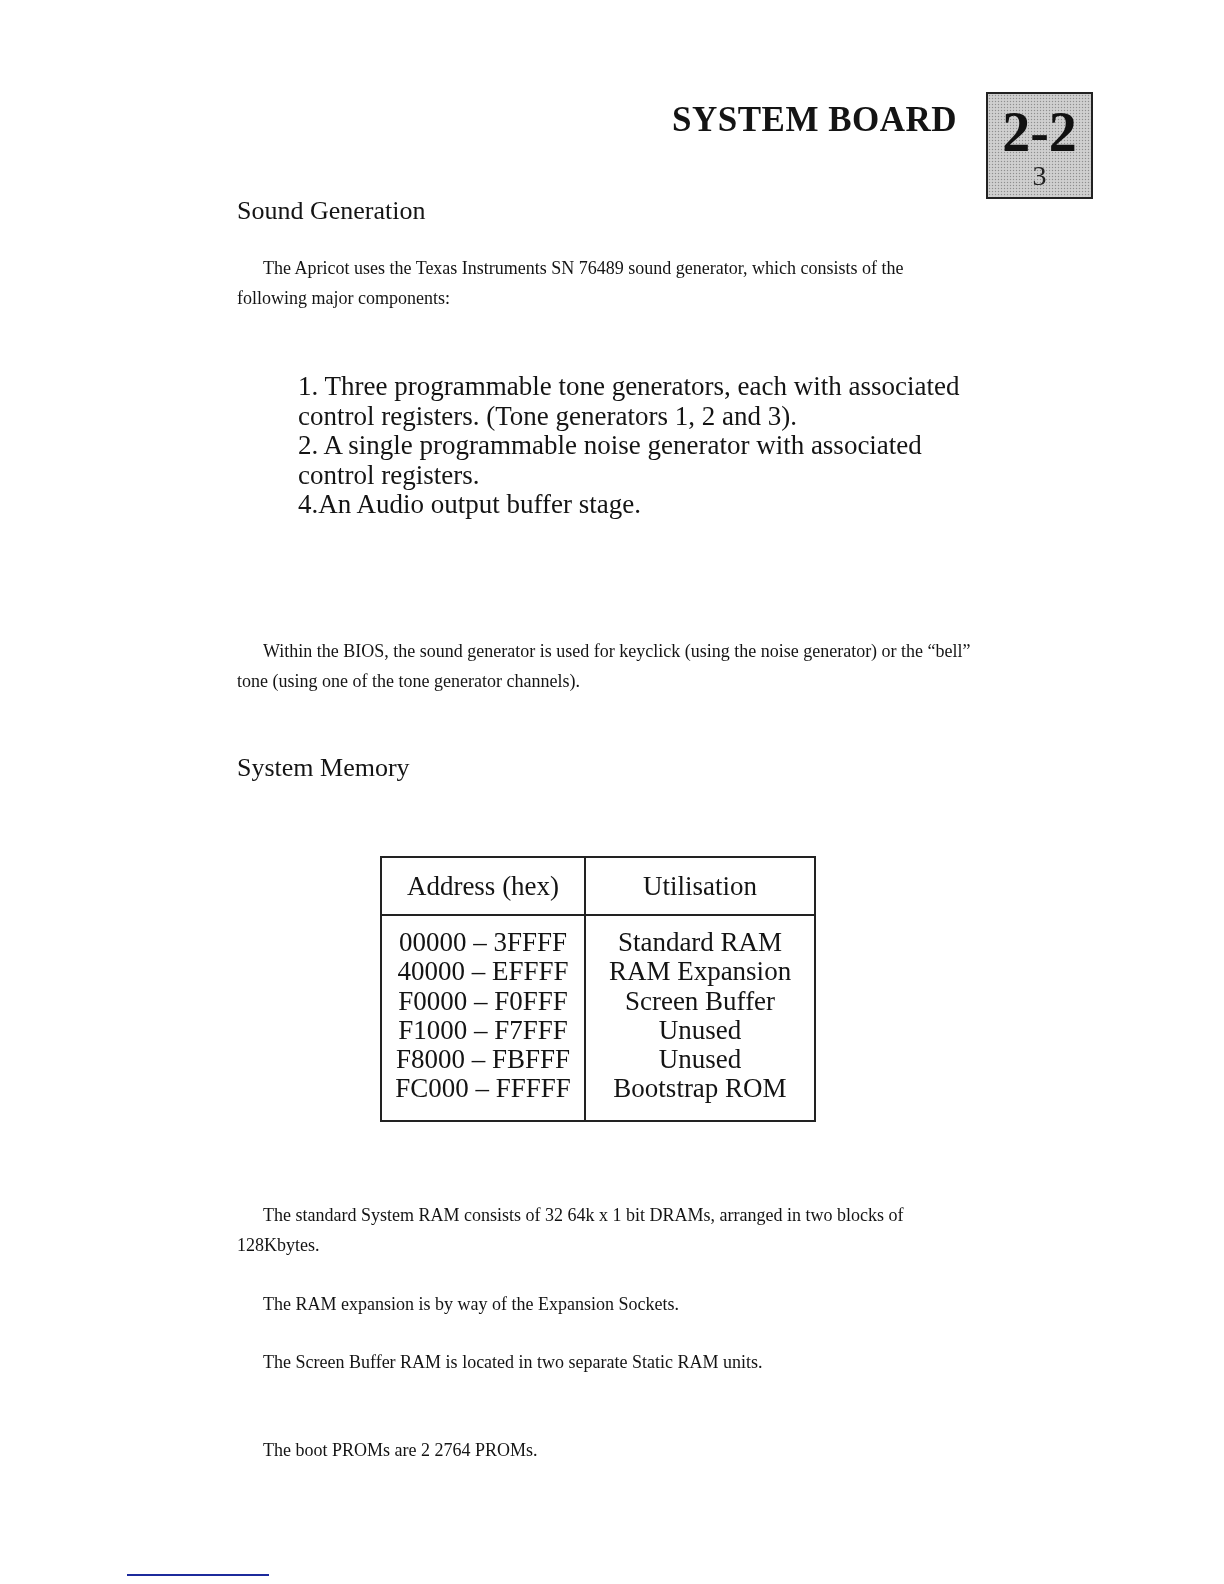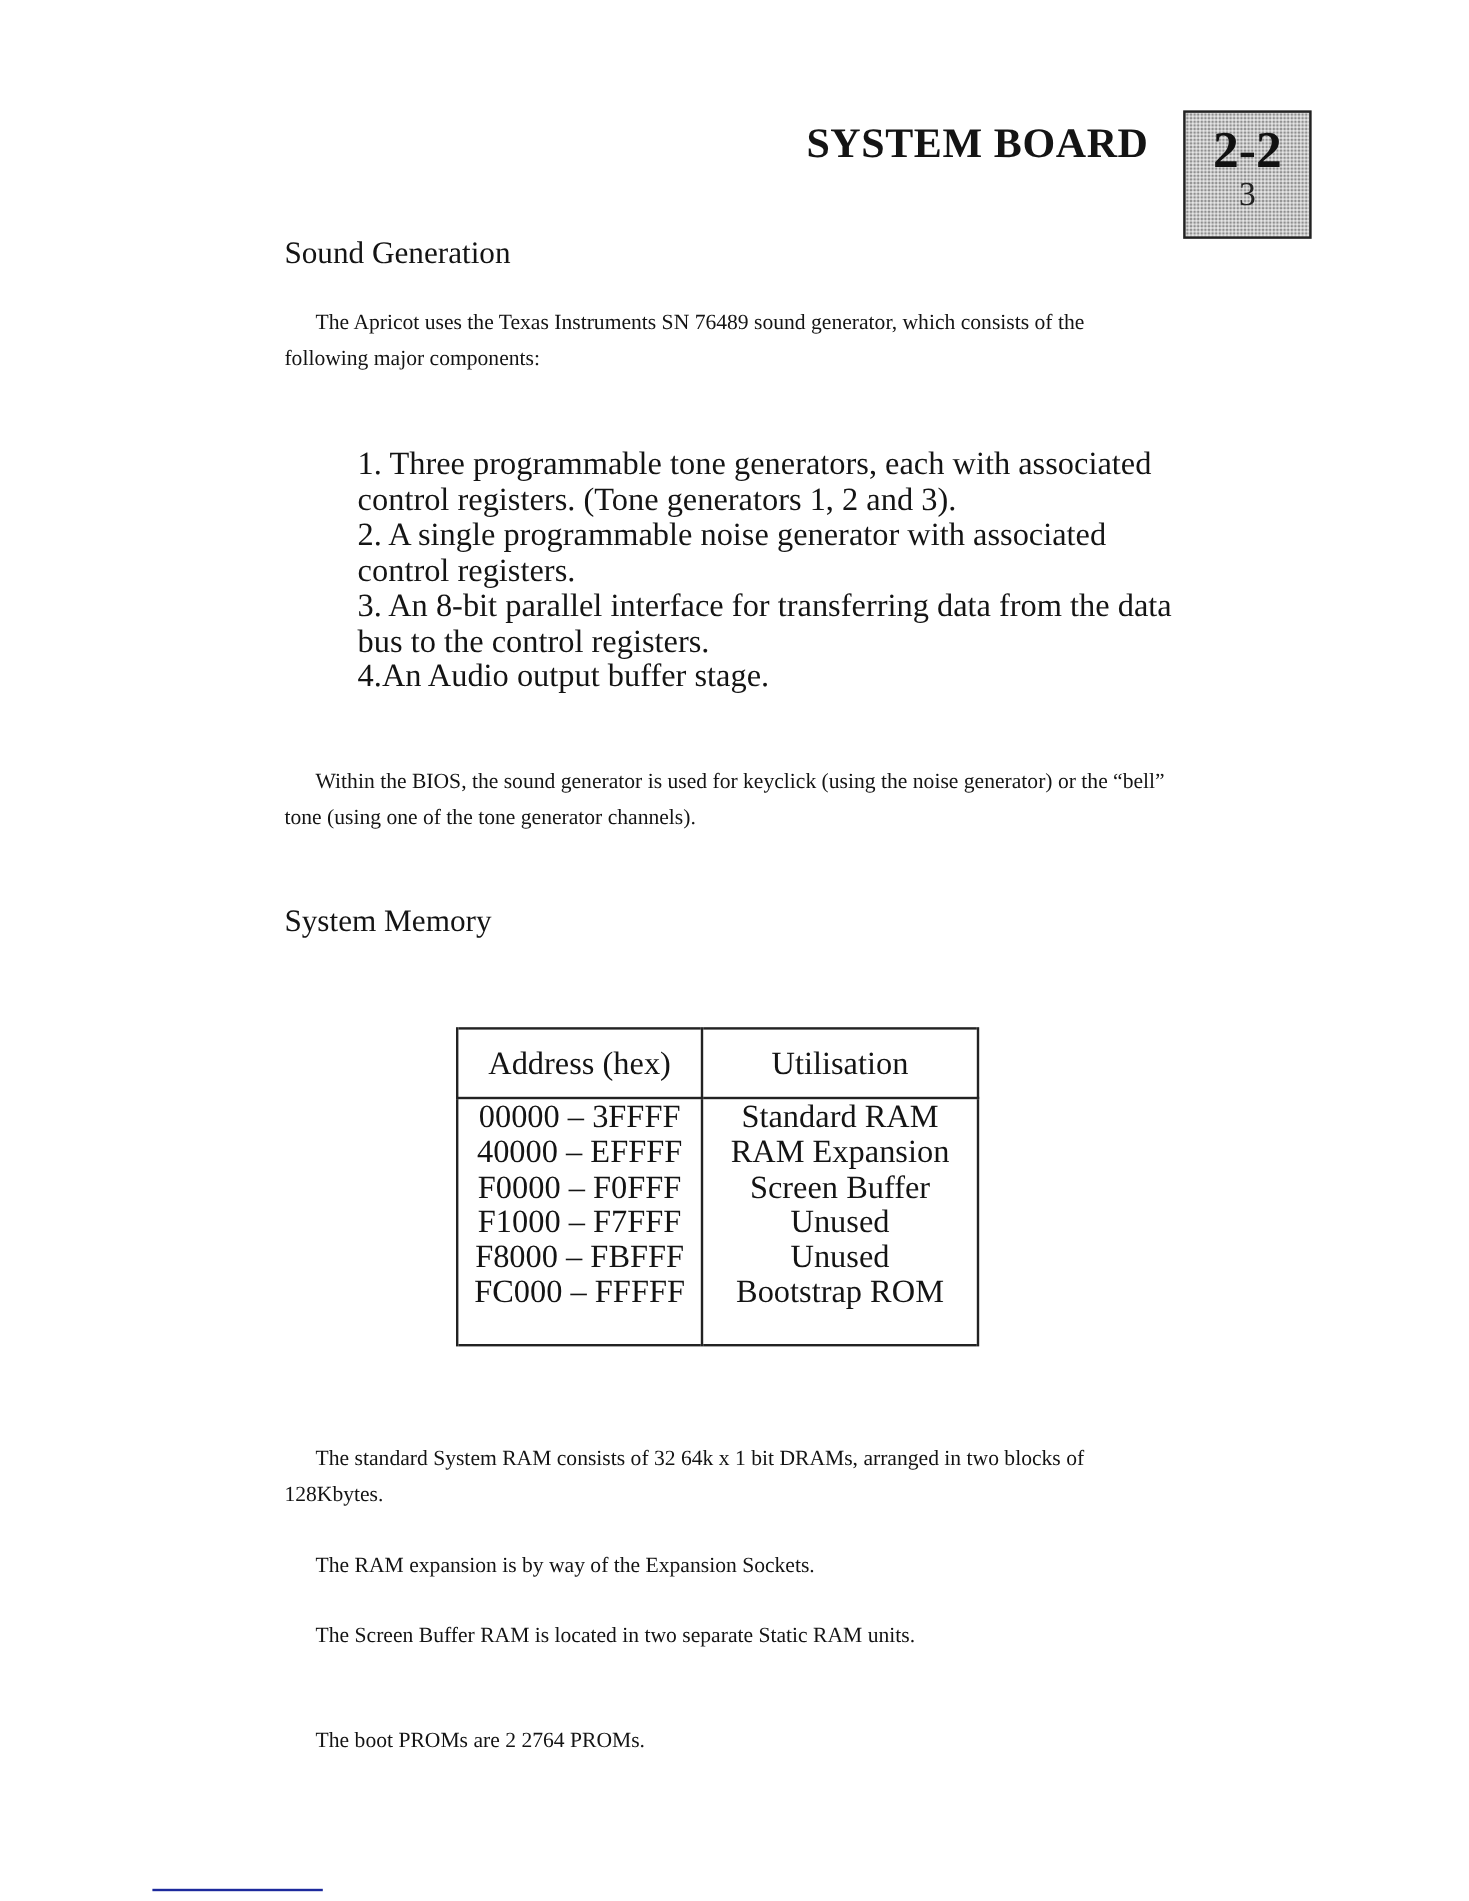--- a/index.html
+++ b/index.html
@@ -19,21 +19,21 @@
     box-sizing: border-box;
     background-color: #c9c9c9;
     background-image:
       radial-gradient(#8f8f8f 0.7px, transparent 0.9px),
       radial-gradient(#e6e6e6 0.7px, transparent 0.9px);
     background-size: 3px 3px, 3px 3px;
     background-position: 0 0, 1.5px 1.5px;
     text-align: center;
   }
   .tab-box .tab-chapter {
-    display: block; font-size: 43px; font-weight: bold; line-height: 1;
+    display: block; font-size: 56px; font-weight: bold; line-height: 1;
     margin-top: 10px; color: #111;
   }
   .tab-box .tab-page {
     display: block; font-size: 28px; line-height: 1; margin-top: 2px; color: #222;
   }
   .heading {
     position: absolute; left: 237px;
     font-size: 26px; font-weight: normal; white-space: nowrap;
   }
   .para {
@@ -55,21 +55,21 @@
   }
   .mem-table th, .mem-table td {
     border-left: 2px solid #222; border-right: 2px solid #222;
     padding: 0; font-weight: normal; text-align: center;
   }
   .mem-table thead th {
     height: 56px; border-bottom: 2px solid #222;
     vertical-align: middle;
   }
   .mem-table tbody td {
-    vertical-align: top; line-height: 29.3px; 
+    vertical-align: top; line-height: 29.3px; padding-top: 12px;
   }
   .col-addr { width: 202px; border-radius: 17px; }
   .cell-line { display: block; white-space: nowrap; }
   .footer-rule {
     position: absolute; left: 127px; top: 1574px; width: 142px; height: 2px;
     background: #1c2a9c;
   }
 </style>
 </head>
 <body>
@@ -82,21 +82,20 @@
   </div>
 </div>
 
 <div class="heading" style="top:196px;">Sound Generation</div>
 
 <p class="para" style="top:254px; margin:0;"><span class="indent"></span><span>The Apricot uses the Texas Instruments SN 76489 sound generator, which consists of the following major components:</span></p>
 
 <div class="list">
   <p class="item">1. Three programmable tone generators, each with associated control registers. (Tone generators 1, 2 and 3).</p>
   <p class="item">2. A single programmable noise generator with associated control registers.</p>
-  <p class="item">3. An 8-bit parallel interface for transferring data from the data bus to the control registers.</p>
   <p class="item">4.An Audio output buffer stage.</p>
 </div>
 
 <p class="para" style="top:637px; margin:0;"><span class="indent"></span><span>Within the BIOS, the sound generator is used for keyclick (using the noise generator) or the “bell” tone (using one of the tone generator channels).</span></p>
 
 <div class="heading" style="top:753px;">System Memory</div>
 
 <table class="mem-table">
   <thead>
     <tr>

